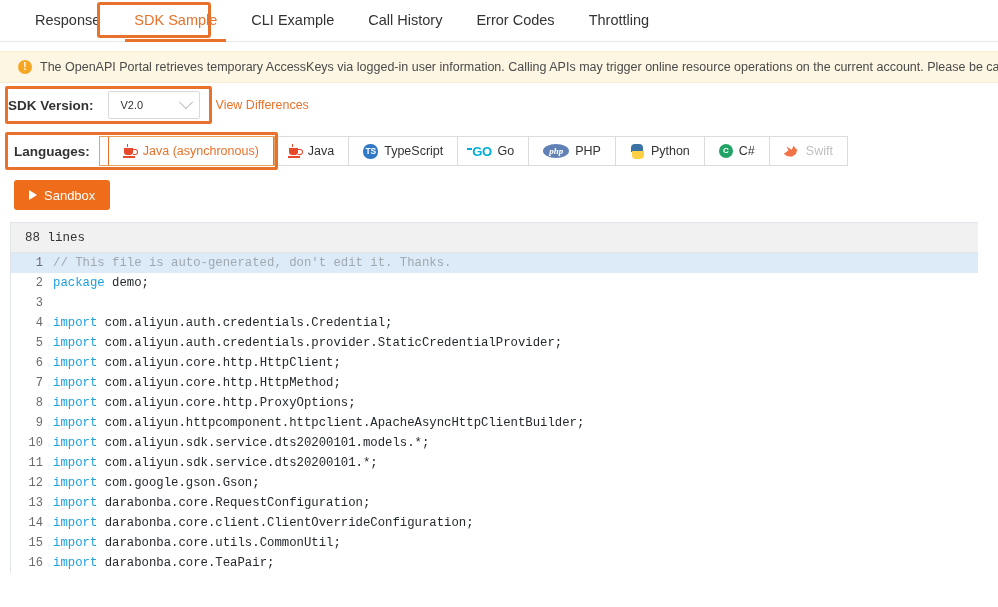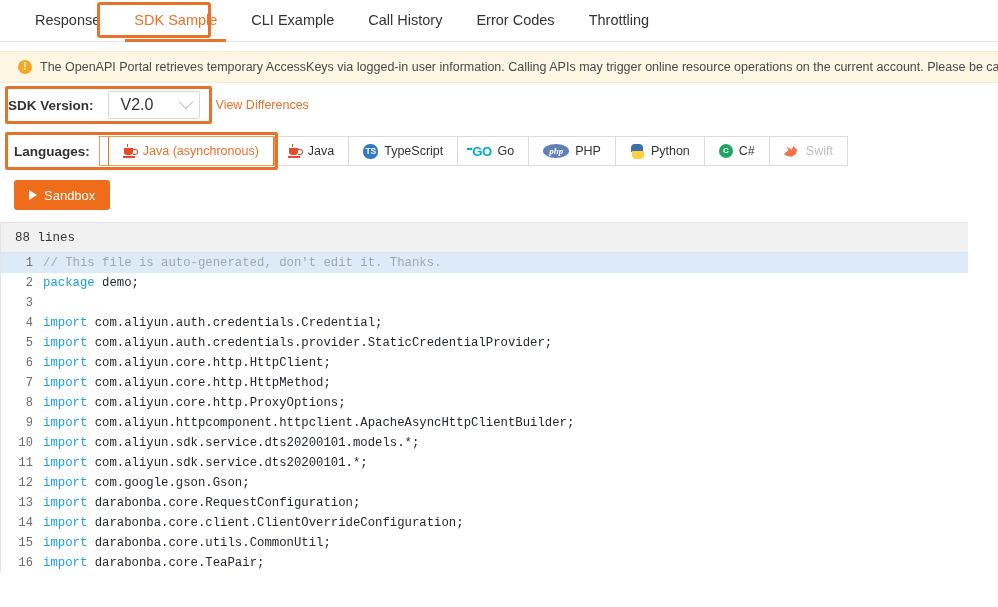--- a/index.html
+++ b/index.html
@@ -117,21 +117,21 @@
     border-radius: 2px;
     background: #fff;
     display: flex;
     align-items: center;
     justify-content: space-between;
     padding: 0 8px 0 12px;
     box-sizing: border-box;
     cursor: pointer;
   }
   .select-value {
-    font-size: 16px;
+    font-size: 11px;
     color: #333333;
   }
   .chev {
     width: 9px;
     height: 9px;
     border-right: 1.5px solid #bfbfbf;
     border-bottom: 1.5px solid #bfbfbf;
     transform: rotate(45deg) translate(-2px, -2px);
   }
   .view-diff {
@@ -298,20 +298,21 @@
   .play-tri {
     width: 0; height: 0;
     border-left: 8px solid #ffffff;
     border-top: 5px solid transparent;
     border-bottom: 5px solid transparent;
   }
 
   
   .code-panel {
     margin-top: 12px;
+    margin-left: 10px;
     border: 1px solid #e1e4e8;
     border-right: none;
     border-bottom: none;
     box-sizing: border-box;
     width: 968px;
     background: #fff;
   }
   .code-head {
     height: 30px;
     background: #f1f1f1;

